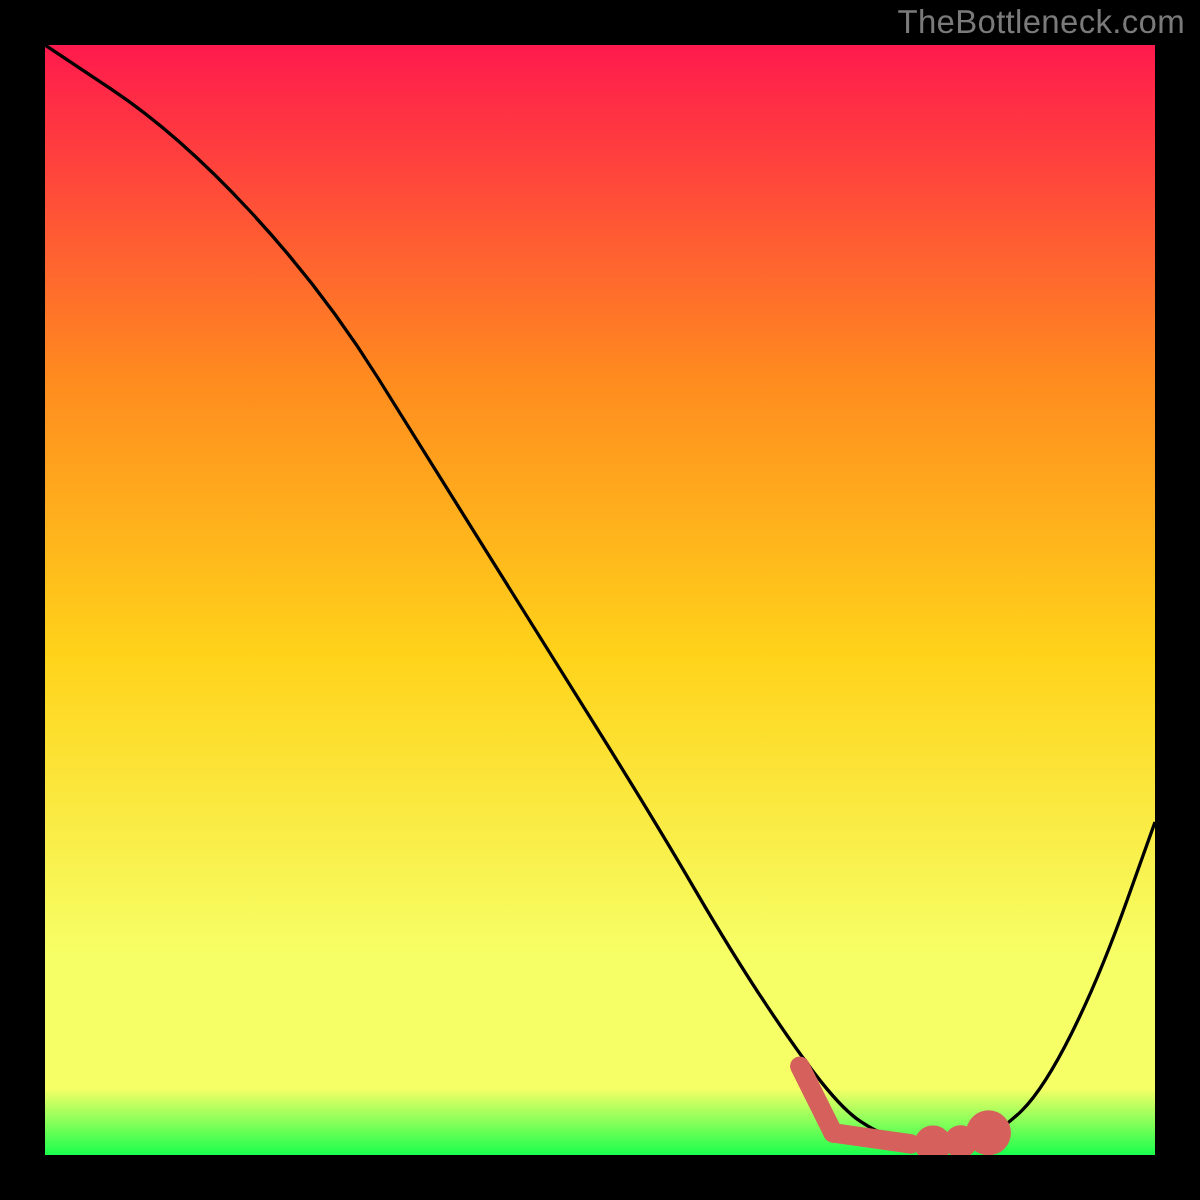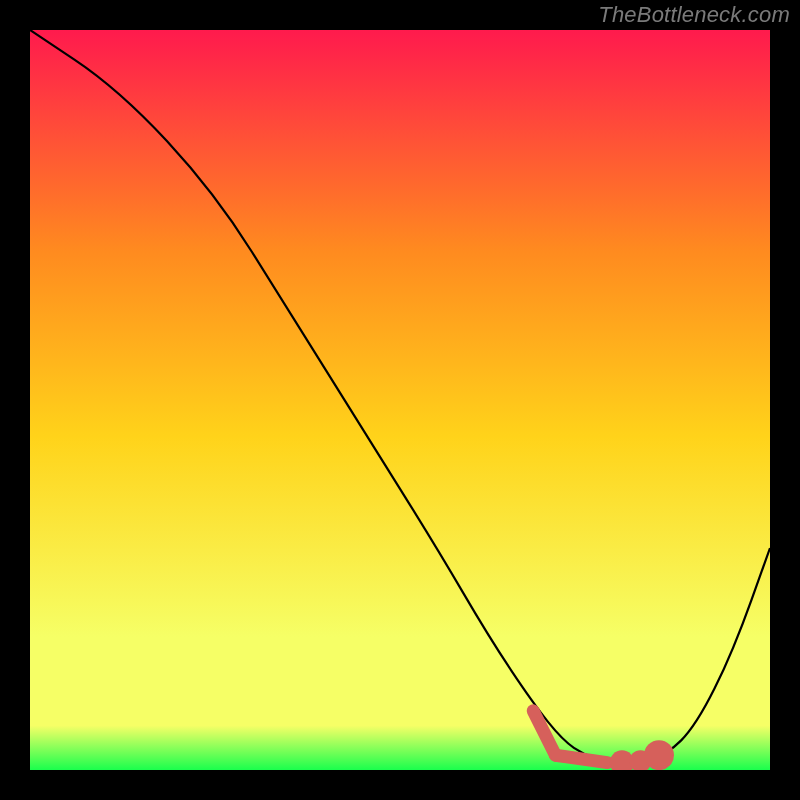--- a/index.html
+++ b/index.html
@@ -9,21 +9,20 @@
     height: 800px;
     background: #000;
     font-family: Arial, Helvetica, sans-serif;
     overflow: hidden;
   }
   .frame {
     position: relative;
     width: 800px;
     height: 800px;
     background: #000;
-    font-style: italic;
   }
   .attribution {
     position: absolute;
     top: 2px;
     right: 10px;
     color: #7a7a7a;
     font-size: 22px;
     font-weight: 500;
     letter-spacing: 0.2px;
   }

